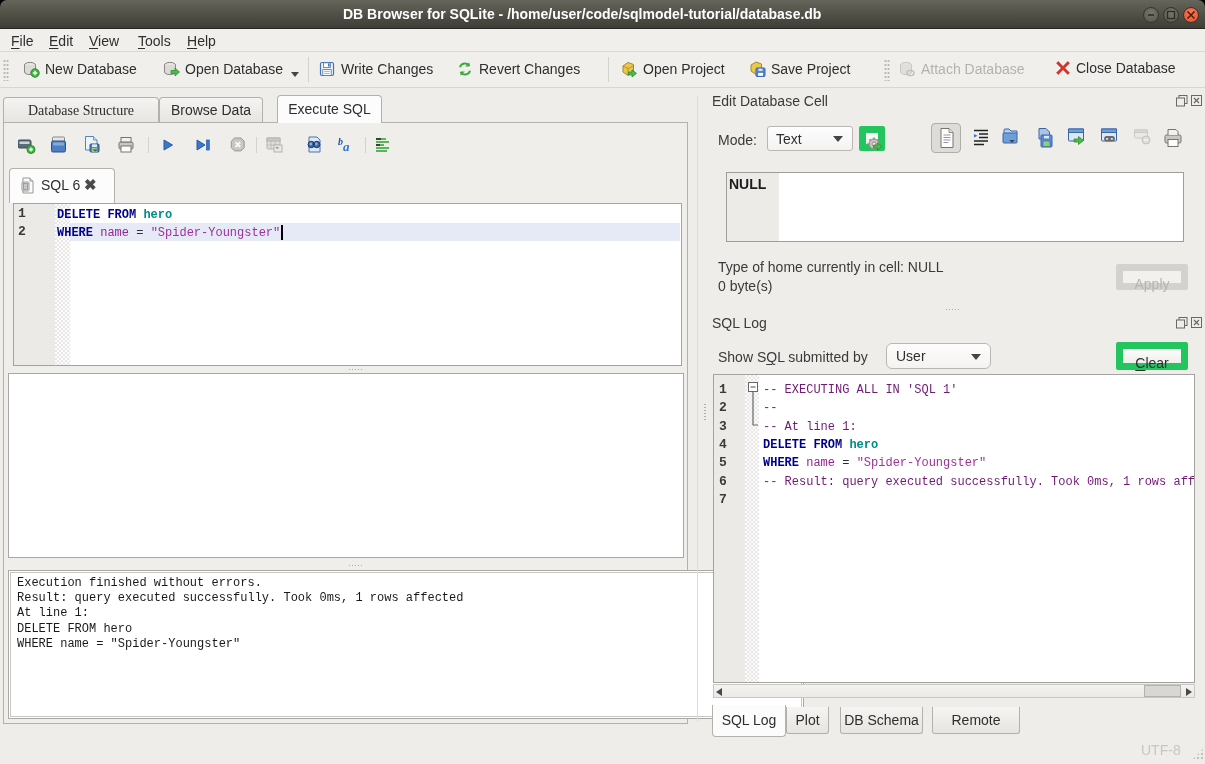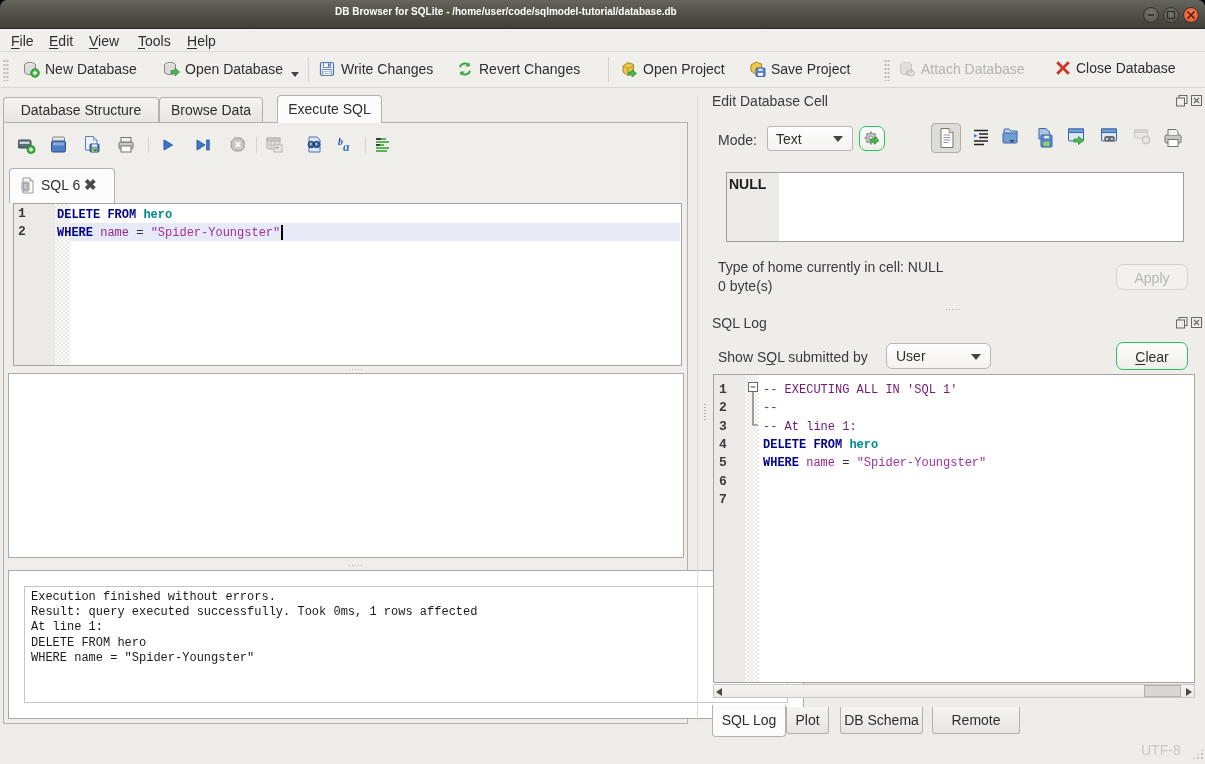--- a/index.html
+++ b/index.html
@@ -5,21 +5,21 @@
   * { margin:0; padding:0; box-sizing:border-box; }
   html,body { width:1205px; height:764px; overflow:hidden; }
   body { position:relative; background:#efede9; font-family:"Liberation Sans",sans-serif; color:#2e2e2e; }
   .abs { position:absolute; }
   .mono { font-family:"Liberation Mono",monospace; }
 
   
   #titlebar { left:0; top:0; width:1205px; height:29px;
     background:linear-gradient(#66655b,#504f46 55%,#3e3d37);
     border-bottom:1px solid #282722; }
-  #titletext { left:335px; top:6px; color:#fff; font-weight:bold; font-size:10px; white-space:nowrap; }
+  #titletext { left:343px; top:6px; color:#fff; font-weight:bold; font-size:14px; white-space:nowrap; }
   .winbtn { top:7px; width:16px; height:16px; border-radius:50%; border:1px solid #35342e; display:flex; align-items:center; justify-content:center; }
   .winbtn.min { left:1143px; background:radial-gradient(circle at 50% 35%,#77766c,#565549); }
   .winbtn.max { left:1163px; background:radial-gradient(circle at 50% 35%,#77766c,#565549); }
   .winbtn.close { left:1183px; background:radial-gradient(circle at 50% 35%,#f77b55,#e9502a); }
 
   
   #menubar { left:0; top:29px; width:1205px; height:23px; background:#f1efec; border-bottom:1px solid #dbd9d5; }
   .menuitem { position:absolute; top:33px; font-size:14px; color:#2e2e2e; }
   .mn { text-decoration:underline; text-underline-offset:2px; }
 
@@ -50,21 +50,21 @@
   .tbl { color:#008b8b; font-weight:bold; }
   .idf { color:#92278f; }
   .str { color:#a0309a; }
   .cmt { color:#701a75; }
   .lnum { position:absolute; font-family:"Liberation Mono",monospace; font-size:13px; font-weight:bold; color:#3a3a3a; }
 
   
   .dtitle { position:absolute; font-size:14px; color:#3a3a3a; }
   .combo { position:absolute; background:linear-gradient(#fdfdfd,#f4f3f1); border:1px solid #b9b7b3; border-radius:3px; font-size:14px; color:#2e2e2e; }
   .combo .arr { position:absolute; right:9px; top:9px; width:0; height:0; border-left:5px solid transparent; border-right:5px solid transparent; border-top:6px solid #444; }
-  .btn { position:absolute; background:linear-gradient(#fdfdfc,#efeeeb); border:1px solid #22c55e; border-radius:7px; font-size:14px; color:#2e2e2e; text-align:center; }
+  .btn { position:absolute; background:linear-gradient(#fdfdfc,#efeeeb); border:7px solid #22c55e; border-radius:2px; font-size:14px; color:#2e2e2e; text-align:center; }
   .dockicons { position:absolute; width:26px; height:12px; }
 </style>
 </head>
 <body>
 
 <div class="abs" style="left:0; top:0; width:1205px; height:12px; background:#000;"></div>
 <div class="abs" id="titlebar" style="border-radius:7px 7px 0 0;"></div>
 <div class="abs" id="titletext">DB Browser for SQLite - /home/user/code/sqlmodel-tutorial/database.db</div>
 <div class="abs winbtn min">
     <svg width="14" height="14" viewBox="0 0 14 14">
@@ -156,21 +156,21 @@
   </svg>
   <span>Attach Database</span>
 </div>
 <div class="tbtn" style="left:1055px;">
   <svg width="16" height="16" viewBox="0 0 16 16">
     <path d="M3.2 1.6 L8 6.4 L12.8 1.6 L14.4 3.2 L9.6 8 L14.4 12.8 L12.8 14.4 L8 9.6 L3.2 14.4 L1.6 12.8 L6.4 8 L1.6 3.2 Z" fill="#d93025" stroke="#a8201a" stroke-width="0.6"></path>
   </svg>
   <span>Close Database</span>
 </div>
 
-<div class="tab" style="left:3px; top:97px; width:156px; height:25px; line-height:25px;">Database Structure</div>
+<div class="tab" style="left:3px; top:97px; width:156px; height:25px; line-height:25px;font-family:Liberation Serif, serif;">Database Structure</div>
 <div class="tab" style="left:159px; top:97px; width:104px; height:25px; line-height:25px;">Browse Data</div>
 <div class="tab" style="left:277px; top:95px; width:105px; height:28px; line-height:27px; background:#fcfcfc; z-index:3; border-radius:4px 4px 0 0;">Execute SQL</div>
 
 <div class="abs" id="lframe"></div>
 
 <div class="abs" style="left:18px; top:136px;">
   <svg width="380" height="20" viewBox="0 0 380 20">
 
     <g transform="translate(0,1)">
       <rect x="0" y="3" width="13" height="8" rx="1.5" fill="#5a6c7a" stroke="#3c4c58"></rect>
@@ -269,21 +269,21 @@
   <div class="cl" style="left:43px; top:20px;"><span class="kw">WHERE</span> <span class="idf">name</span> = <span class="str">"Spider-Youngster"</span></div>
   <div class="abs" style="left:267px; top:21px; width:1.5px; height:15px; background:#000;"></div>
 </div>
 
 <div class="abs" style="left:348px; top:368px; width:16px; height:3px; background-image:radial-gradient(circle,#b0aeaa 0.8px,transparent 1px); background-size:3px 3px;"></div>
 
 <div class="abs" style="left:8px; top:373px; width:676px; height:185px; background:#fff; border:1px solid #aaa8a4;"></div>
 
 <div class="abs" style="left:348px; top:564px; width:16px; height:3px; background-image:radial-gradient(circle,#b0aeaa 0.8px,transparent 1px); background-size:3px 3px;"></div>
 
-<div class="abs" style="left:8px; top:570px; width:796px; height:149px; background:#fff; border:1px solid #aaa8a4; padding:15px;">
+<div class="abs" style="left:8px; top:570px; width:796px; height:149px; background:#fff; border:1px solid #aaa8a4; padding:1px;">
   <div style="width:100%; height:100%; border:1px solid #c8c6c2; padding:3px 6px;">
     <div class="mono" style="font-size:12px; line-height:15.2px; white-space:pre; color:#1a1a1a;">Execution finished without errors.
 Result: query executed successfully. Took 0ms, 1 rows affected
 At line 1:
 DELETE FROM hero
 WHERE name = "Spider-Youngster"</div>
   </div>
 </div>
 
 <div class="abs" style="left:697px; top:96px; width:1px; height:625px; background:#dedcd8;"></div>
@@ -408,20 +408,21 @@
   <svg class="abs" style="left:33px; top:6px;" width="14" height="48" viewBox="0 0 14 48">
     <rect x="1.5" y="1.5" width="9" height="9" fill="#fff" stroke="#6a6864"></rect>
     <path d="M3.5 6 h5" stroke="#6a6864" stroke-width="1.2"></path>
     <path d="M6 10.5 V44 h5" fill="none" stroke="#6a6864" stroke-width="1.2"></path>
   </svg>
   <div class="cl" style="left:49px; top:6px;"><span class="cmt">-- EXECUTING ALL IN 'SQL 1'</span></div>
   <div class="cl" style="left:49px; top:24px;"><span class="cmt">--</span></div>
   <div class="cl" style="left:49px; top:43px;"><span class="cmt">-- At line 1:</span></div>
   <div class="cl" style="left:49px; top:61px;"><span class="kw">DELETE FROM</span> <span class="tbl">hero</span></div>
   <div class="cl" style="left:49px; top:79px;"><span class="kw">WHERE</span> <span class="idf">name</span> = <span class="str">"Spider-Youngster"</span></div>
+  <div class="cl" style="left:49px; top:98px;"><span class="cmt">-- Result: query executed successfully. Took 0ms, 1 rows aff</span></div>
 </div>
 
 <div class="abs" style="left:713px; top:684px; width:482px; height:14px; background:linear-gradient(#f4f3f1,#eceae6); border:1px solid #c9c7c3;">
   <div class="abs" style="left:2px; top:3px; width:0; height:0; border-top:4px solid transparent; border-bottom:4px solid transparent; border-right:6px solid #4a4a48;"></div>
   <div class="abs" style="right:2px; top:3px; width:0; height:0; border-top:4px solid transparent; border-bottom:4px solid transparent; border-left:6px solid #4a4a48;"></div>
   <div class="abs" style="left:430px; top:0px; width:37px; height:12px; background:#d9d7d3; border:1px solid #b4b2ae;"></div>
 </div>
 
 <div class="tab" style="left:712px; top:705px; width:74px; height:32px; line-height:30px; background:#fcfcfc; border-radius:0 0 4px 4px; border:1px solid #b4b1ac; border-top:none; z-index:3;">SQL Log</div>
 <div class="tab" style="left:786px; top:707px; width:43px; height:27px; line-height:26px; border-radius:0 0 3px 3px; border:1px solid #b4b1ac; border-top:none;">Plot</div>

